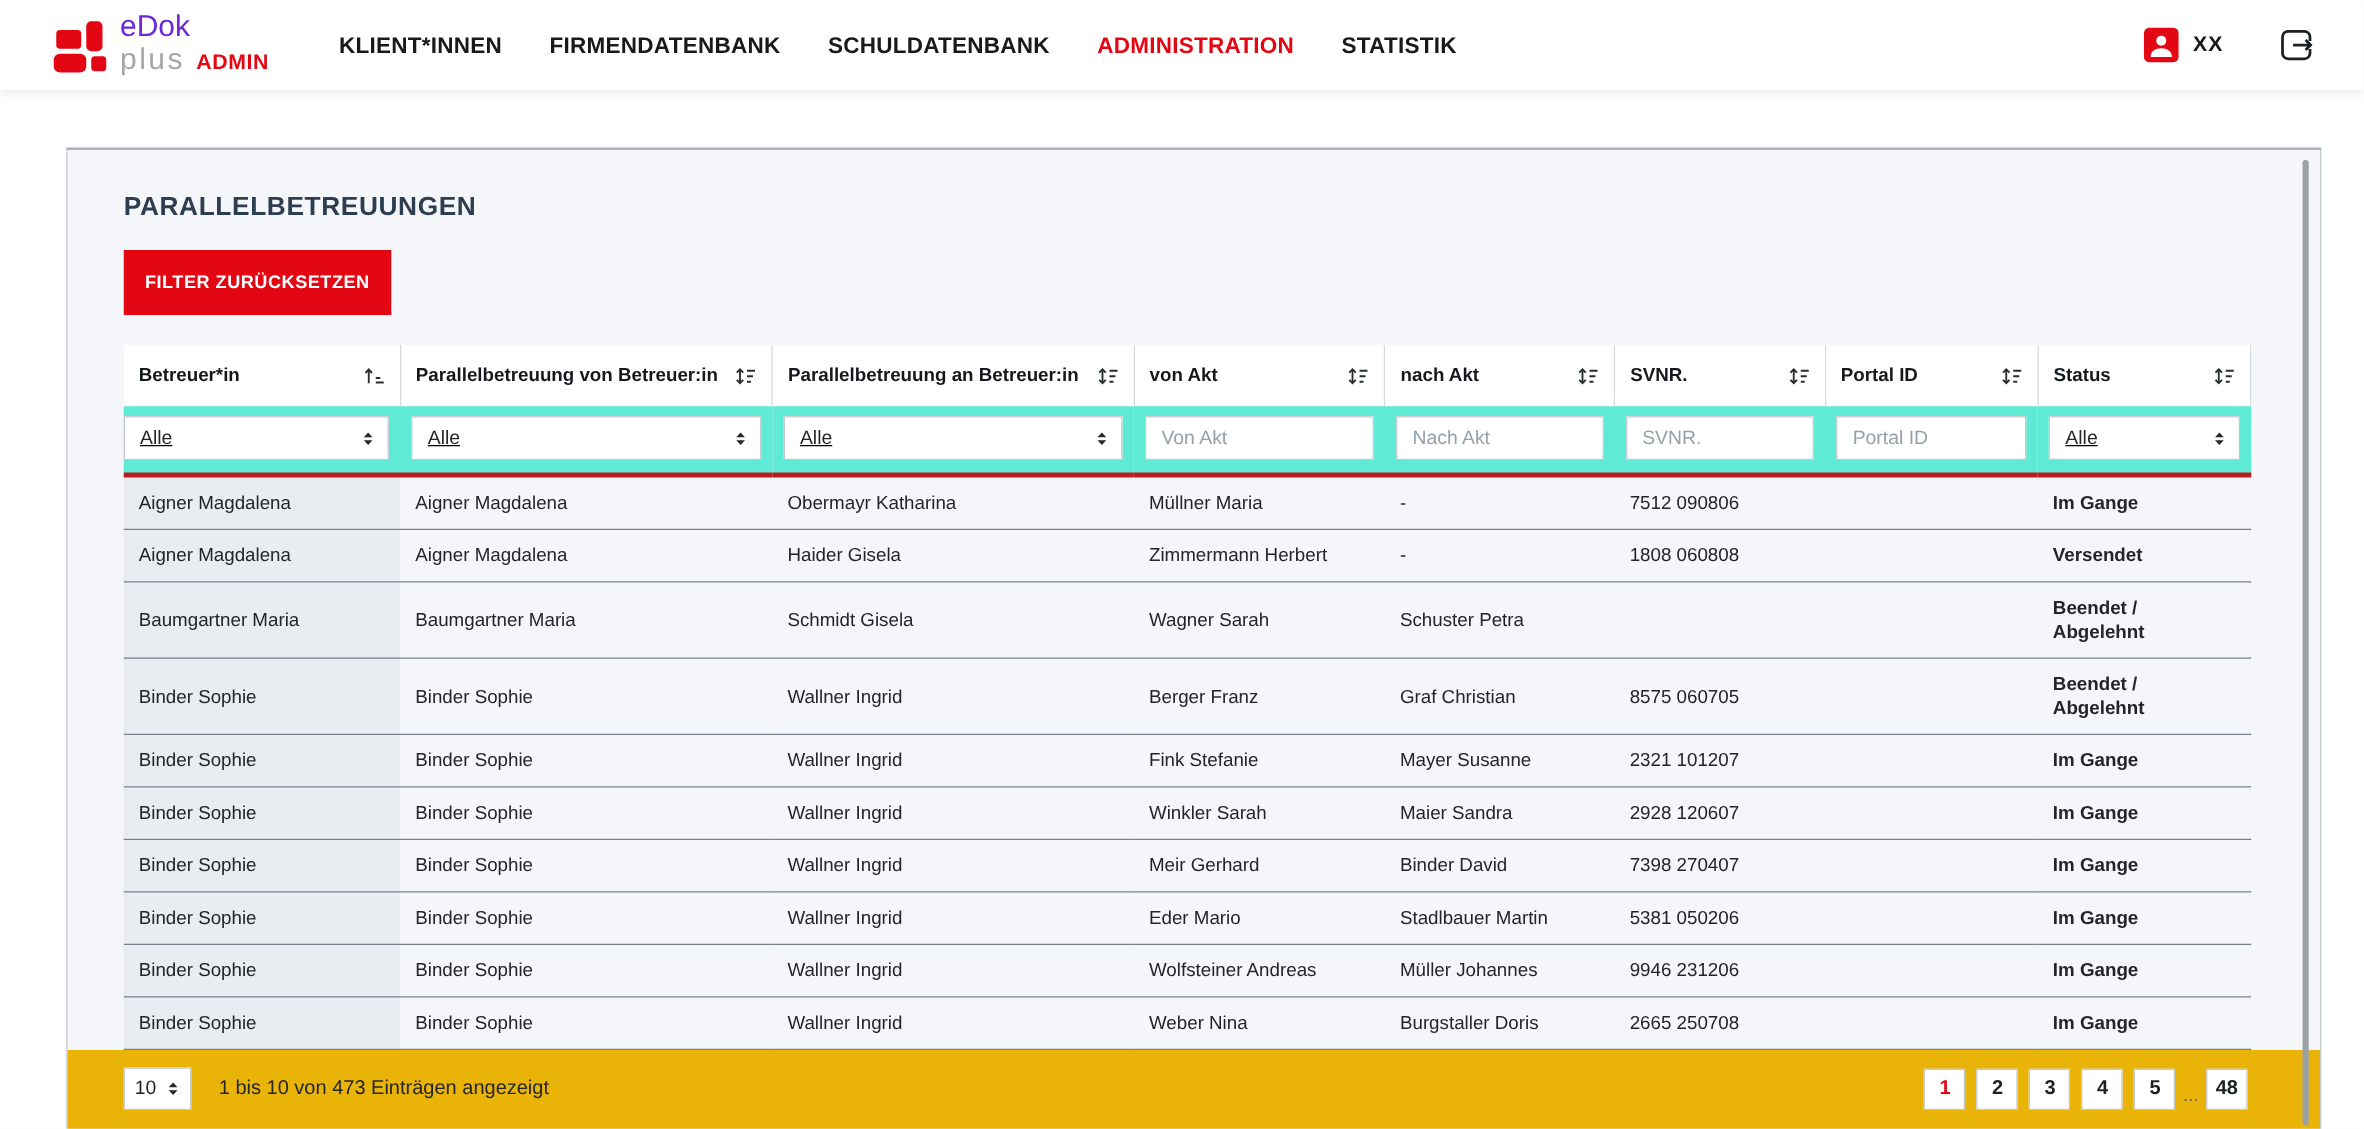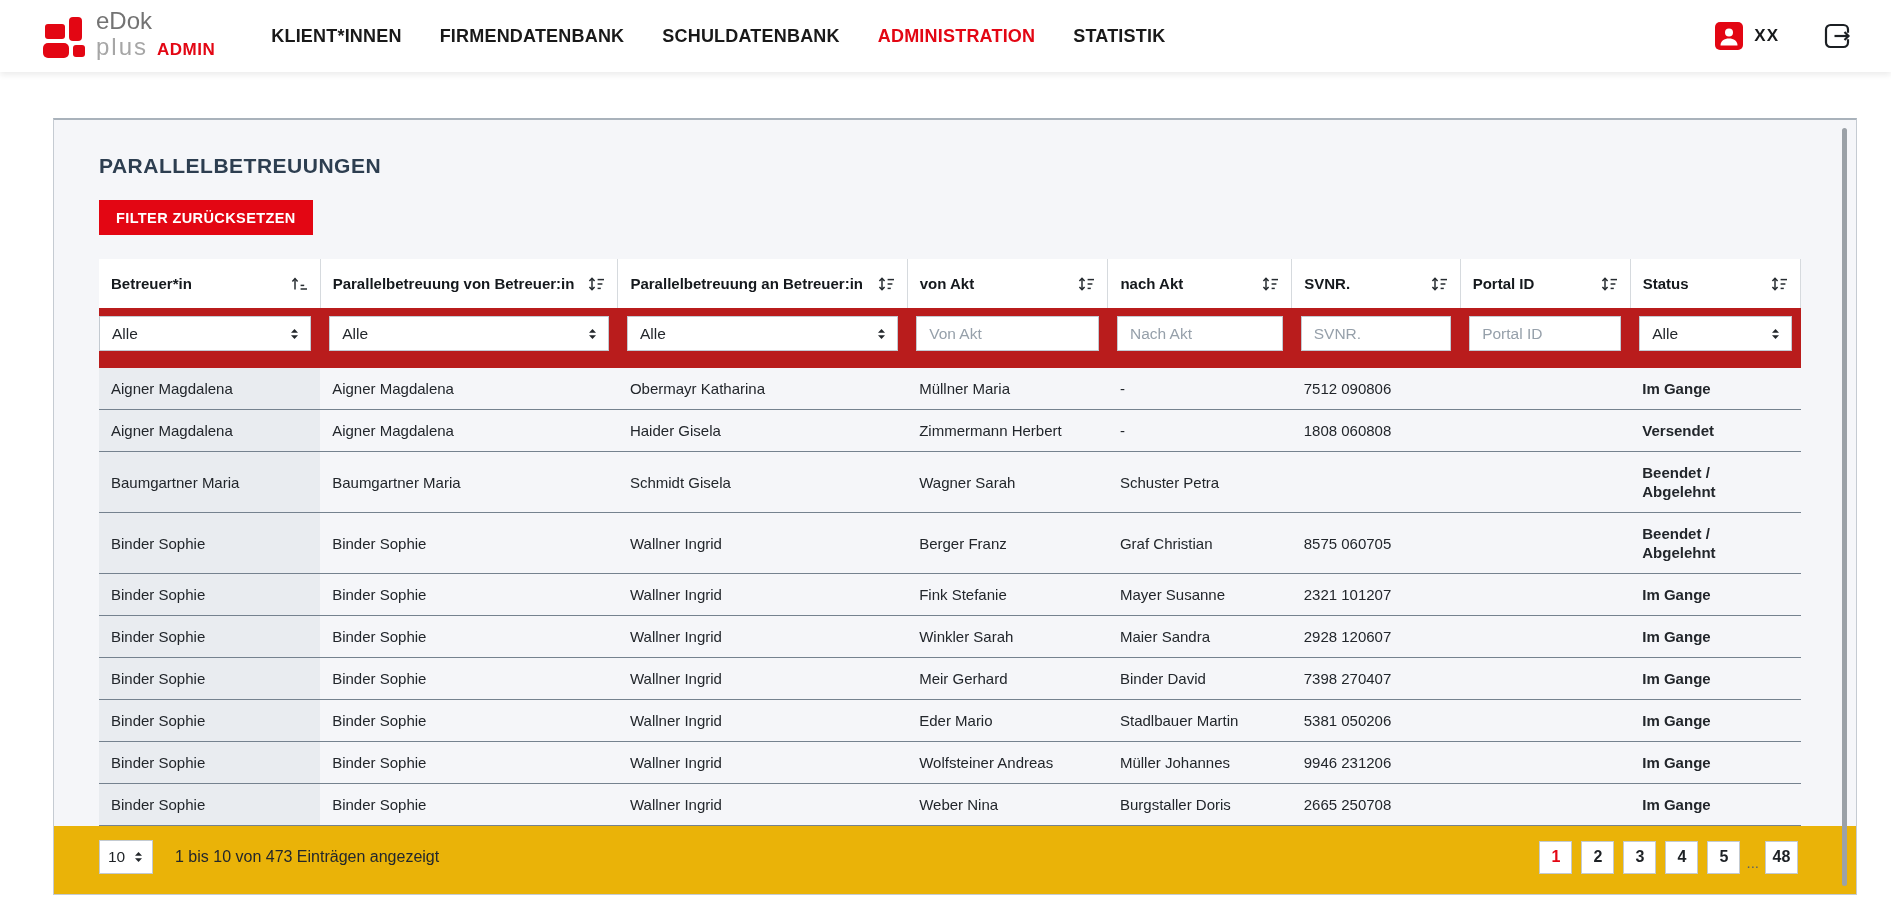--- a/index.html
+++ b/index.html
@@ -18,21 +18,21 @@
     box-shadow:0 3px 6px rgba(0,0,0,.08);
     position:relative; z-index:2;
   }
   .brand { display:flex; align-items:center; gap:7px; }
   .logo-blocks { position:relative; width:46px; height:50px; }
   .logo-blocks i { position:absolute; display:block; background:#e30613; }
   .b1 { left:2px;  top:13px; width:20px; height:15px; border-radius:3px; }
   .b2 { left:26px; top:6px;  width:13px; height:24px; border-radius:4px; }
   .b3 { left:0;    top:32px; width:26px; height:15px; border-radius:5px; }
   .b4 { left:30px; top:34px; width:12px; height:12px; border-radius:3px; }
-  .brand-line1 { font-size:24px; color:#737373; line-height:24px; }
+  .brand-line1 { font-size:24px; color:#6d28d9; line-height:24px; }
   .brand-line2 { font-size:24px; color:#a6a6a6; letter-spacing:2px; line-height:27px; display:flex; align-items:baseline; }
   .brand-admin { font-size:17px; font-weight:700; color:#e30613; letter-spacing:.5px; margin-left:9px; }
 
   .main-nav { display:flex; gap:38px; margin-left:56px; }
   .nav-item { font-size:18px; font-weight:700; color:#191919; text-decoration:none; letter-spacing:.2px; cursor:pointer; }
   .nav-item.active { color:#e30613; }
 
   .topbar-right { margin-left:auto; display:flex; align-items:center; gap:44px; }
   .user-chip { display:flex; align-items:center; gap:11px; cursor:pointer; }
   .user-label { font-size:17px; font-weight:700; color:#17191b; letter-spacing:1px; }
@@ -41,38 +41,38 @@
   
   .card {
     position:relative;
     margin:46px 34px 0 53px; width:1804px;
     background:#f5f6f9;
     border:1px solid #c5cbd2; border-top:2px solid #a9b2bb;
     padding-bottom:0;
   }
   .page-title { margin:34px 45px 0; font-size:21px; font-weight:700; color:#2d3e50; letter-spacing:.5px; }
   .reset-btn {
-    margin:22px 45px 0; height:35px; padding:0 17px;
+    margin:22px 45px 0; height:52px; padding:0 17px;
     background:#e30613; color:#fff; font-weight:700; font-size:14.5px;
     letter-spacing:.4px; border:none; cursor:pointer; font-family:inherit;
   }
 
   
   .data-table { margin:24px 0 0 45px; width:1702px; border-collapse:collapse; table-layout:fixed; }
   thead th {
     background:#fff; height:49px; padding:0 12px;
     font-size:15px; font-weight:700; color:#15191d; text-align:left;
     border-left:1px solid #d6dade; vertical-align:middle; cursor:pointer;
   }
   thead th:first-child { border-left:none; }
   thead th:last-child  { border-right:1px solid #d6dade; }
   .th-inner { display:flex; align-items:center; }
   .sort-icon { margin-left:auto; flex:none; }
 
-  .filter-row td { background:#b91c1c; padding:8px 9px 10px; border-bottom:7px solid #b91c1c; }
+  .filter-row td { background:#5eead4; padding:8px 9px 10px; border-bottom:4px solid #b91c1c;text-decoration:underline; }
   .filter-row td:first-child { padding-left:0; }
   .fselect {
     height:35px; background:#fff; border:1px solid #c3cad1;
     display:flex; align-items:center; padding:0 10px 0 12px;
     font-size:15.5px; color:#23272c; cursor:pointer;
   }
   .fselect .val { flex:1; }
   .finput {
     width:100%; height:35px; border:1px solid #c3cad1; background:#fff;
     padding:0 12px; font-size:15.5px; color:#23272c; font-family:inherit;

